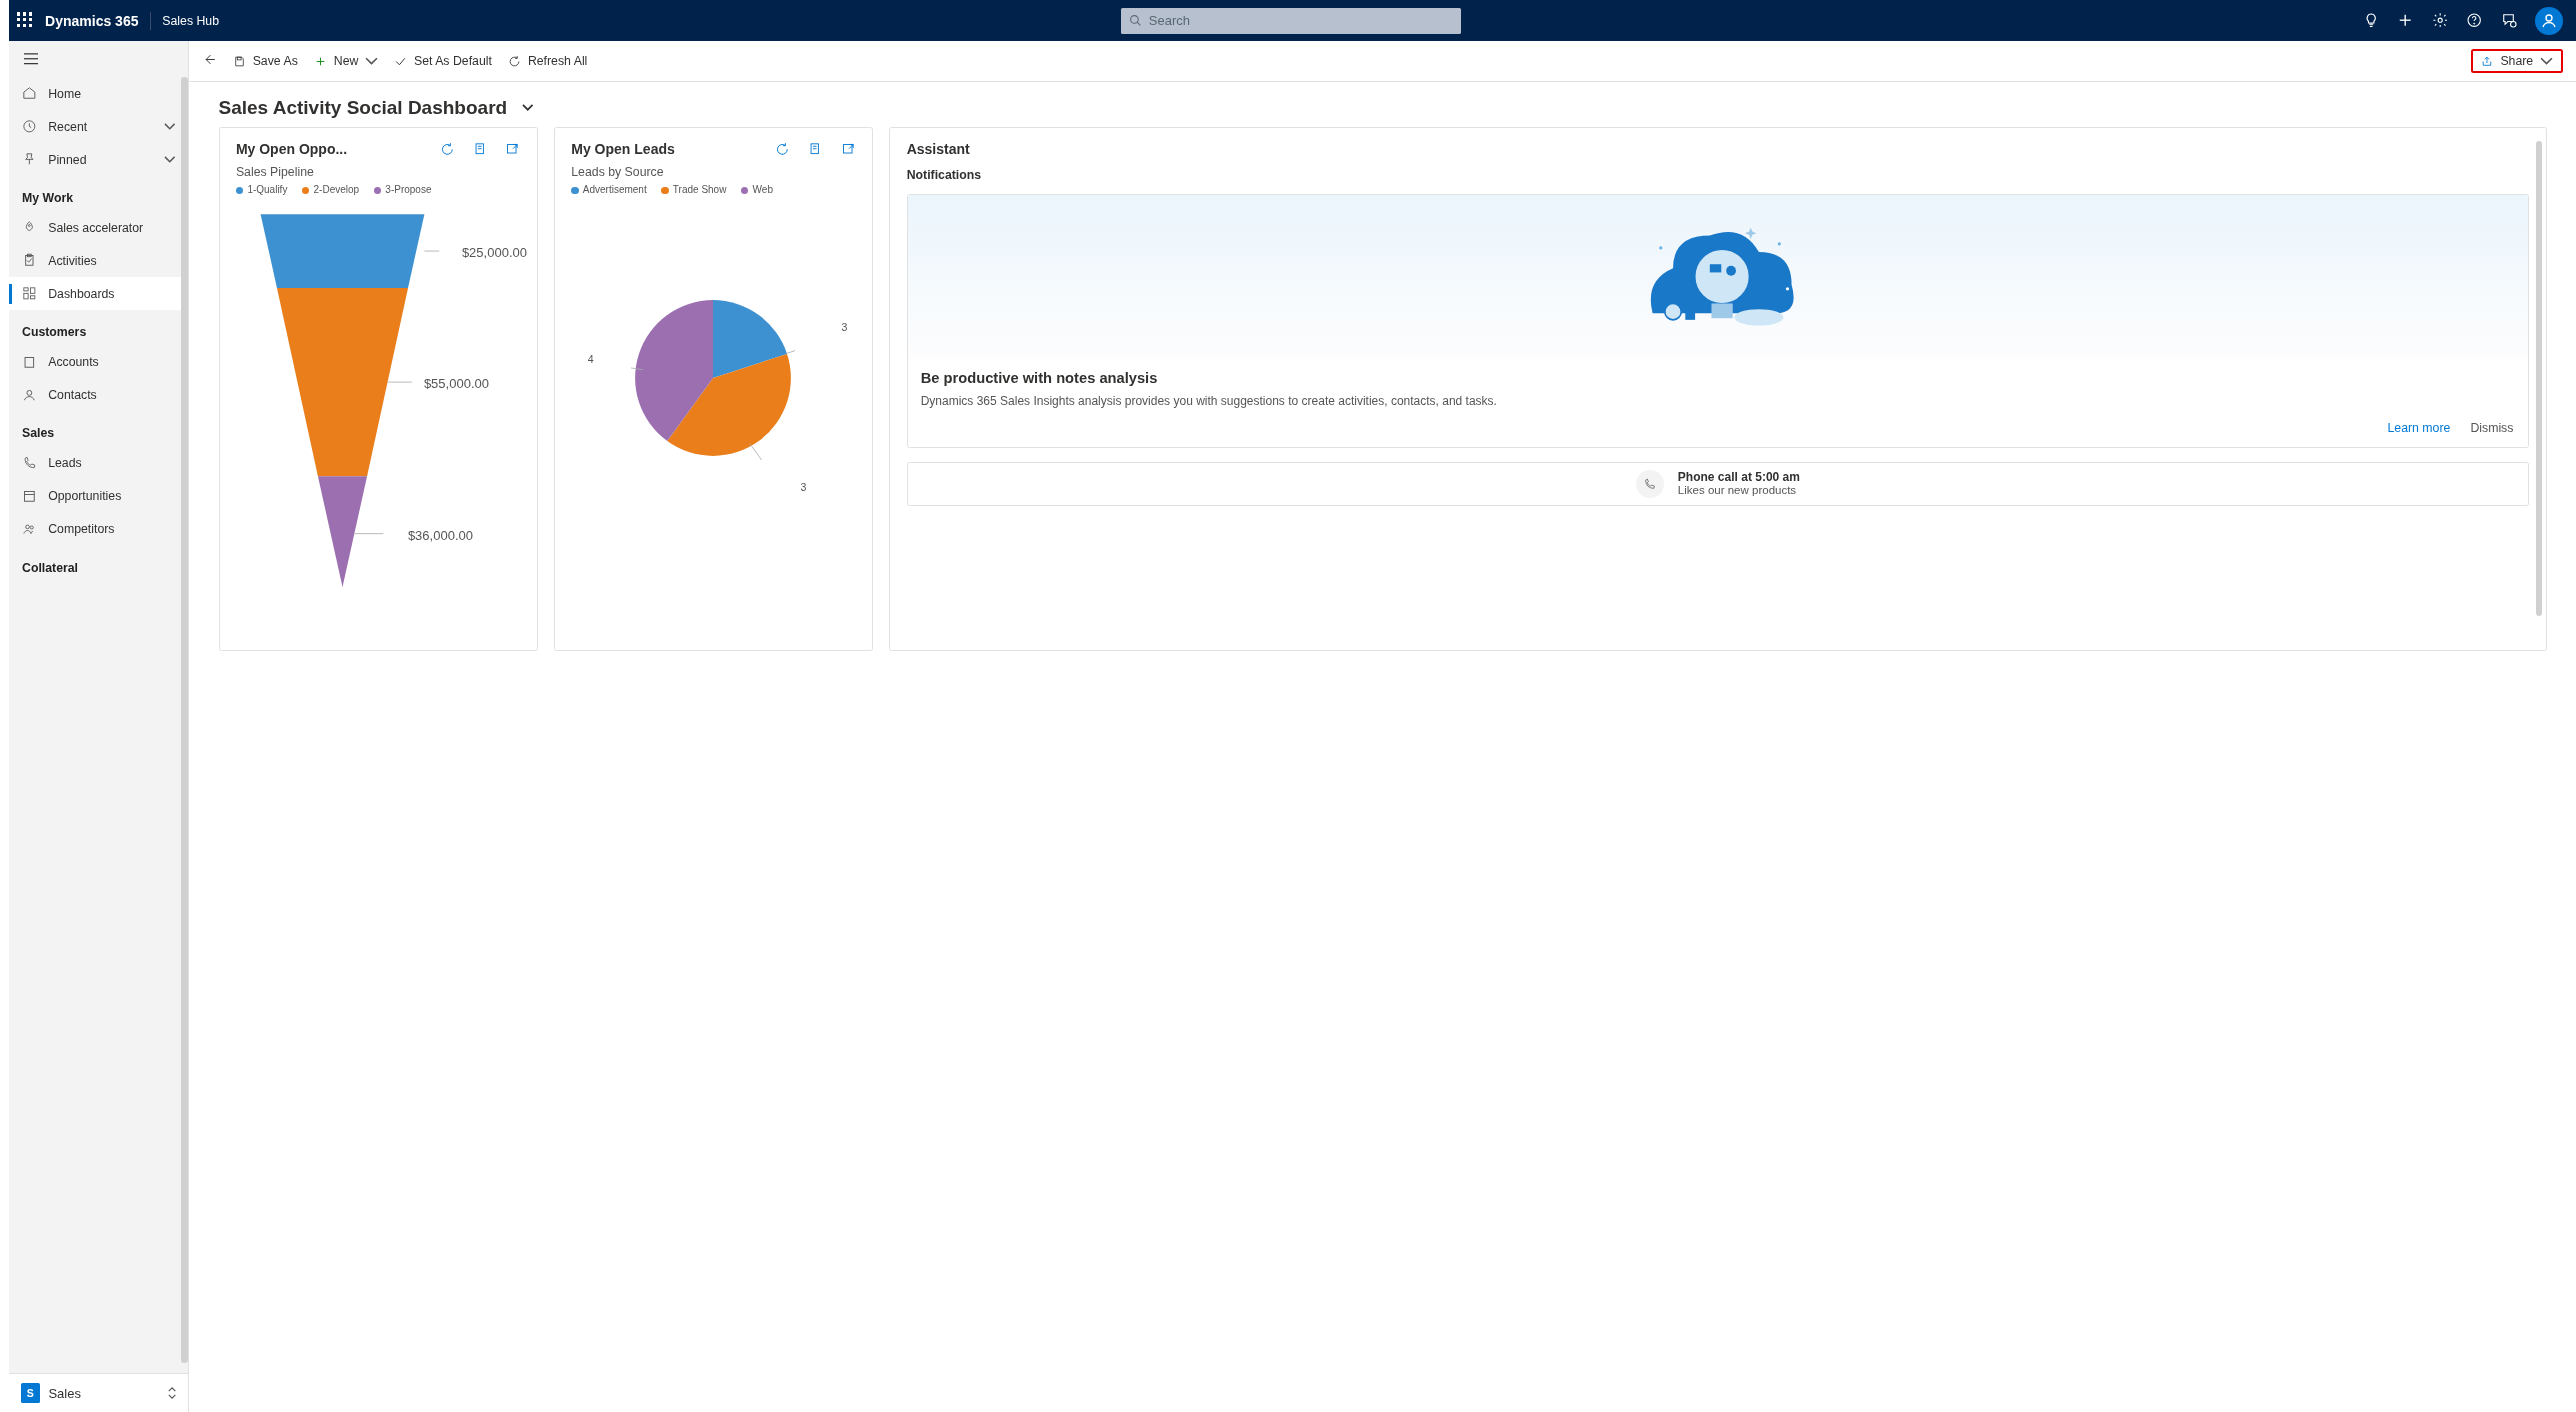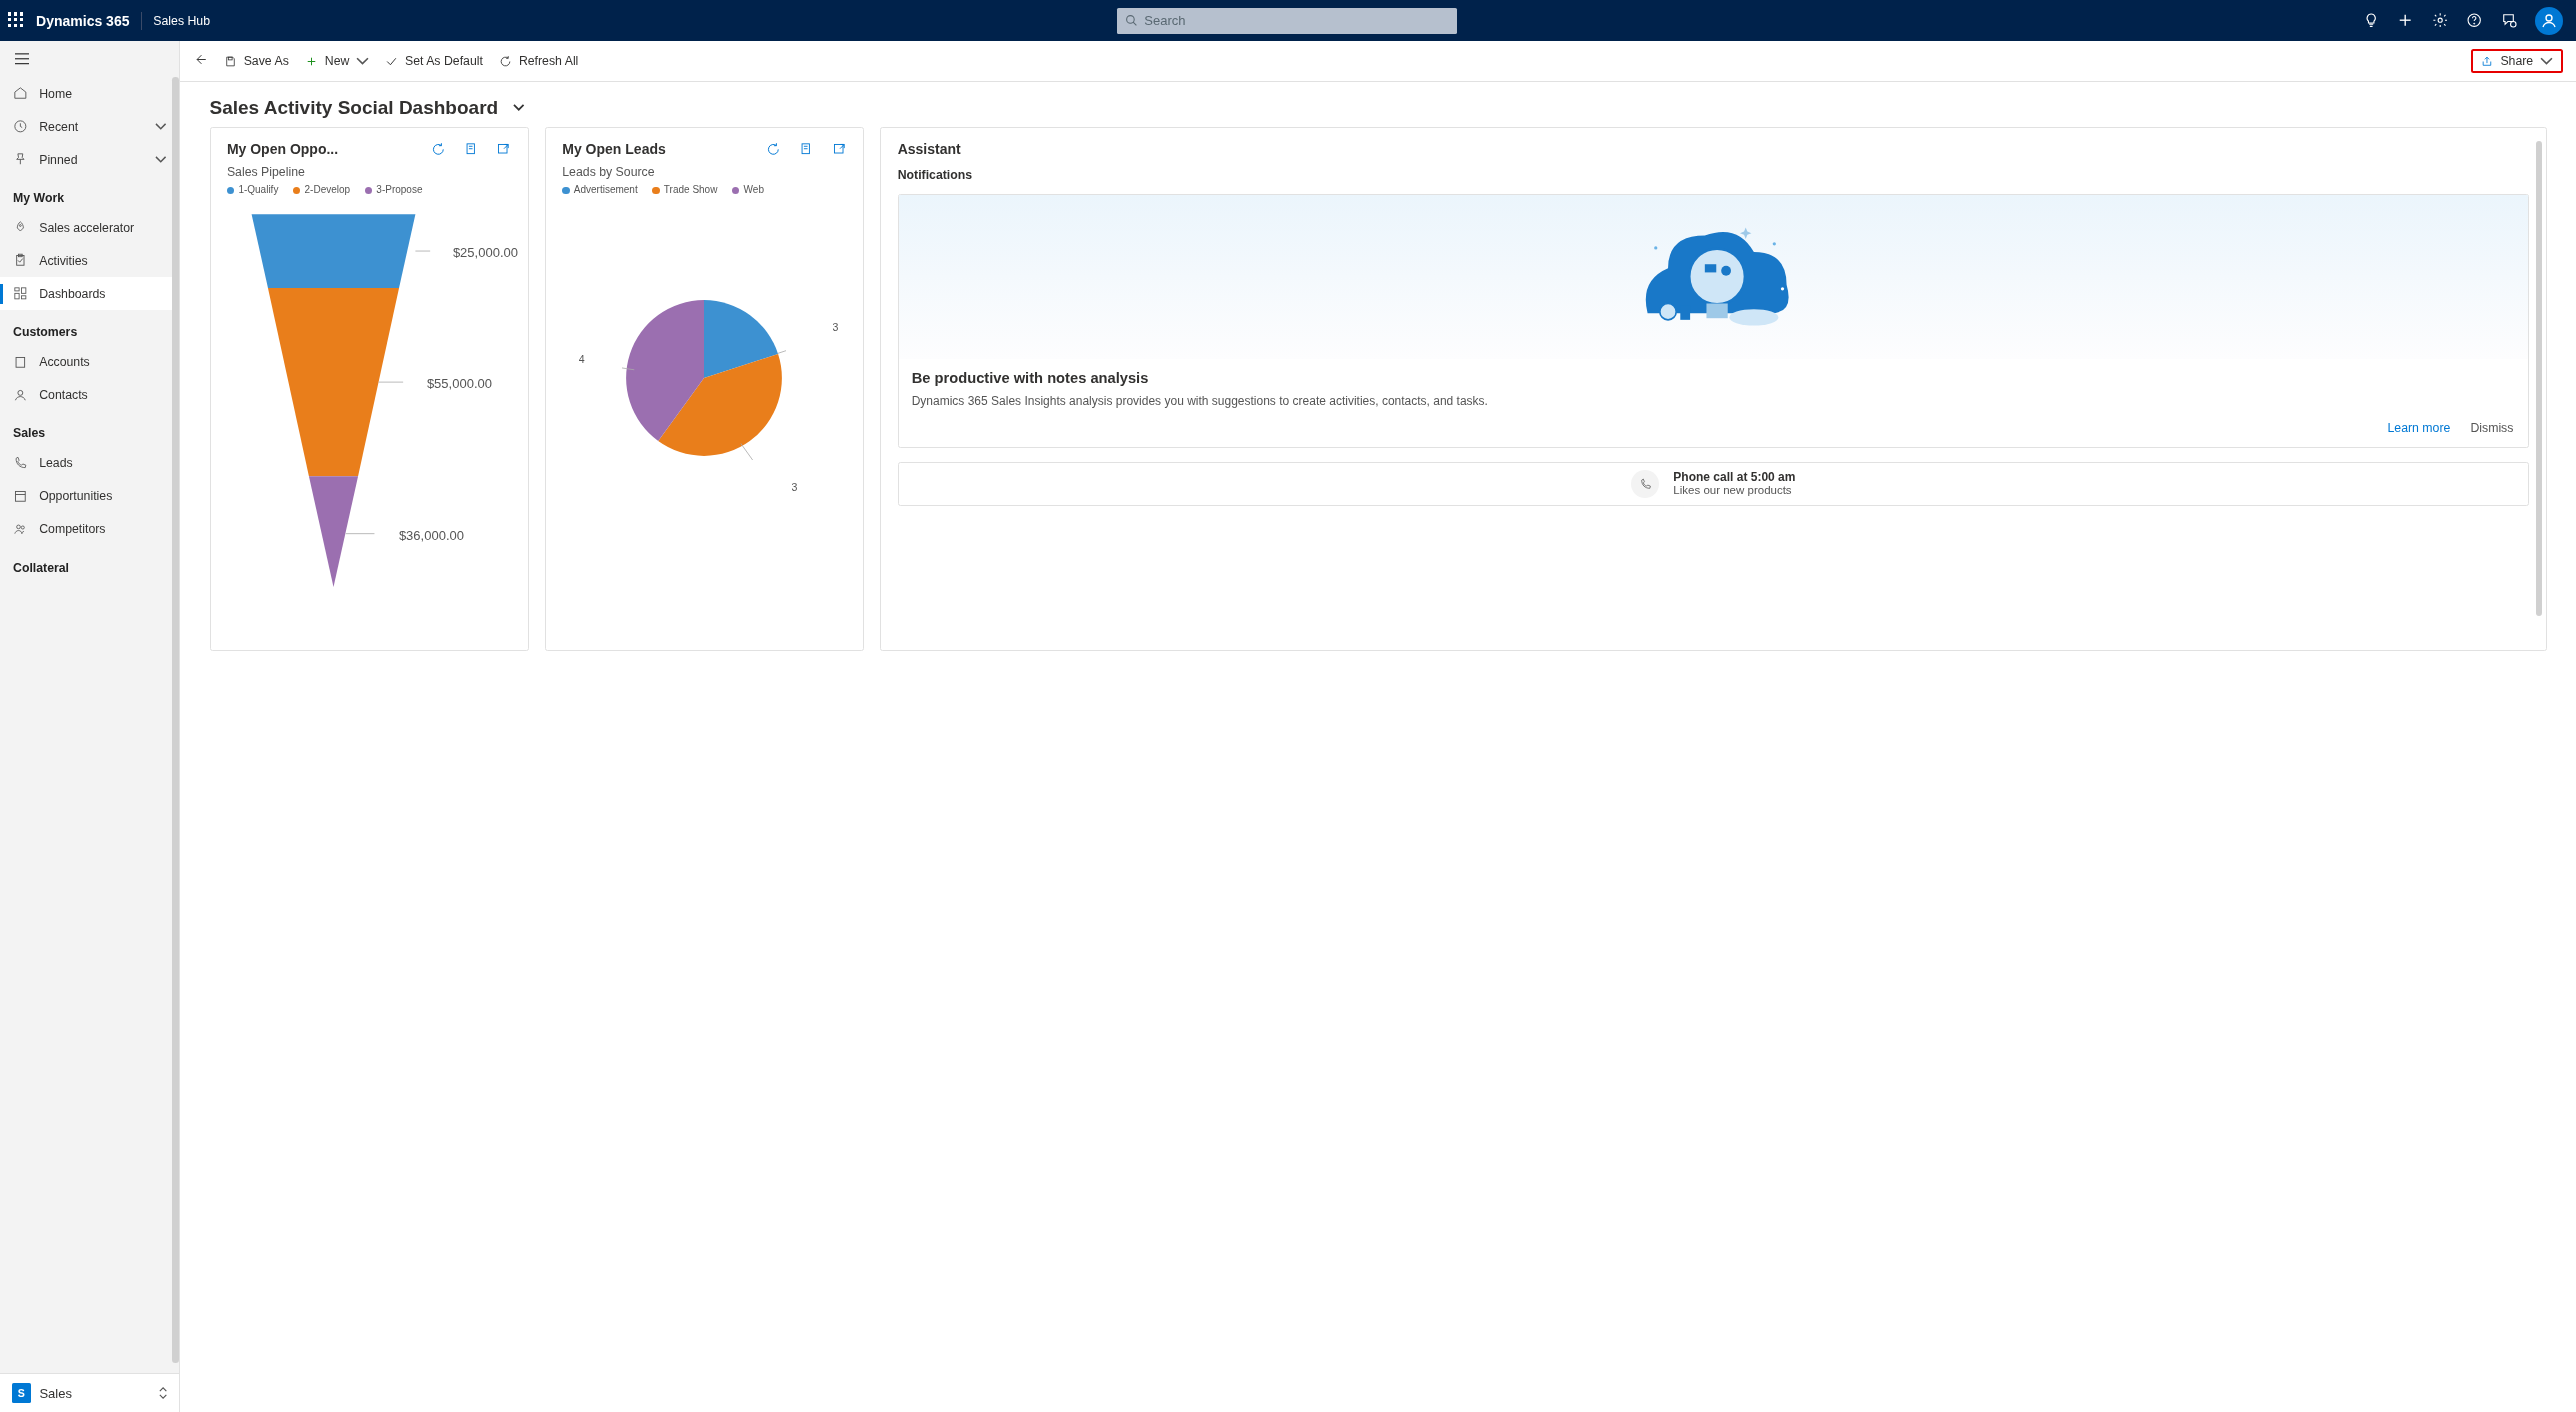--- a/index.html
+++ b/index.html
@@ -1,17 +1,17 @@
 <!DOCTYPE html>
 <html style="font-size:13px"><head>
 <meta charset="utf-8">
 <style>
 * { box-sizing: border-box; margin: 0; padding: 0; font-family: "Segoe UI", Arial, sans-serif; }
 body { background: #fff; color: #323130; overflow: hidden; }
-.app { display: flex; flex-direction: column; height: 100vh; width: 100vw; }
+.app { display: flex; flex-direction: column; height: 100vh; width: 100vw; padding-left: 9px; }
 
 
 .topnav { background: #00224b; color: #fff; display: flex; align-items: center; height: 41px; padding: 0 8.2px; gap: 11.5px; }
 .waffle { width: 16.4px; height: 16.4px; display: grid; grid-template-columns: repeat(3,3.3px); grid-template-rows: repeat(3,3.3px); gap: 2.5px; cursor: pointer; }
 .waffle span { background: #fff; width: 3.3px; height: 3.3px; }
 .brand { font-weight: 600; font-size: 14px; }
 .vdiv { width: 0.8px; height: 18px; background: #3a4a68; }
 .appname { font-size: 12.3px; }
 .searchwrap { flex: 1; display: flex; justify-content: center; }
 .search { background: #b6c0ce; width: 340px; height: 26px; border-radius: 1.6px; display: flex; align-items: center; padding: 0 8.2px; color: #596872; gap: 6.6px; }
@@ -375,21 +375,21 @@
             <div class="funnelbox">
               <svg width="213" height="385" viewBox="0 0 260 470">
                 <polygon points="30,10 230,10 210,100 50,100" fill="#3d91d1"></polygon>
                 <polygon points="50,100 210,100 160,330 100,330" fill="#e97e1b"></polygon>
                 <polygon points="100,330 160,330 130,465" fill="#9b6fb0"></polygon>
                 <line x1="230" y1="55" x2="248" y2="55" stroke="#aaa"></line>
                 <line x1="185" y1="215" x2="215" y2="215" stroke="#aaa"></line>
                 <line x1="145" y1="400" x2="180" y2="400" stroke="#aaa"></line>
               </svg>
               <div class="flabel" style="top:39px; left:210px">$25,000.00</div>
-              <div class="flabel" style="top:170px; left:184px">$55,000.00</div>
+              <div class="flabel" style="top:170px; left:172px">$55,000.00</div>
               <div class="flabel" style="top:322px; left:156px">$36,000.00</div>
             </div>
           </div>
 
           <div class="card chart">
             <div class="cardhead">
               <h3>My Open Leads</h3>
               <div class="cardacts">
                 <svg viewBox="0 0 24 24">
                     <path d="M20 12a8 8 0 1 1-3-6.2" stroke-width="1.6"></path>

